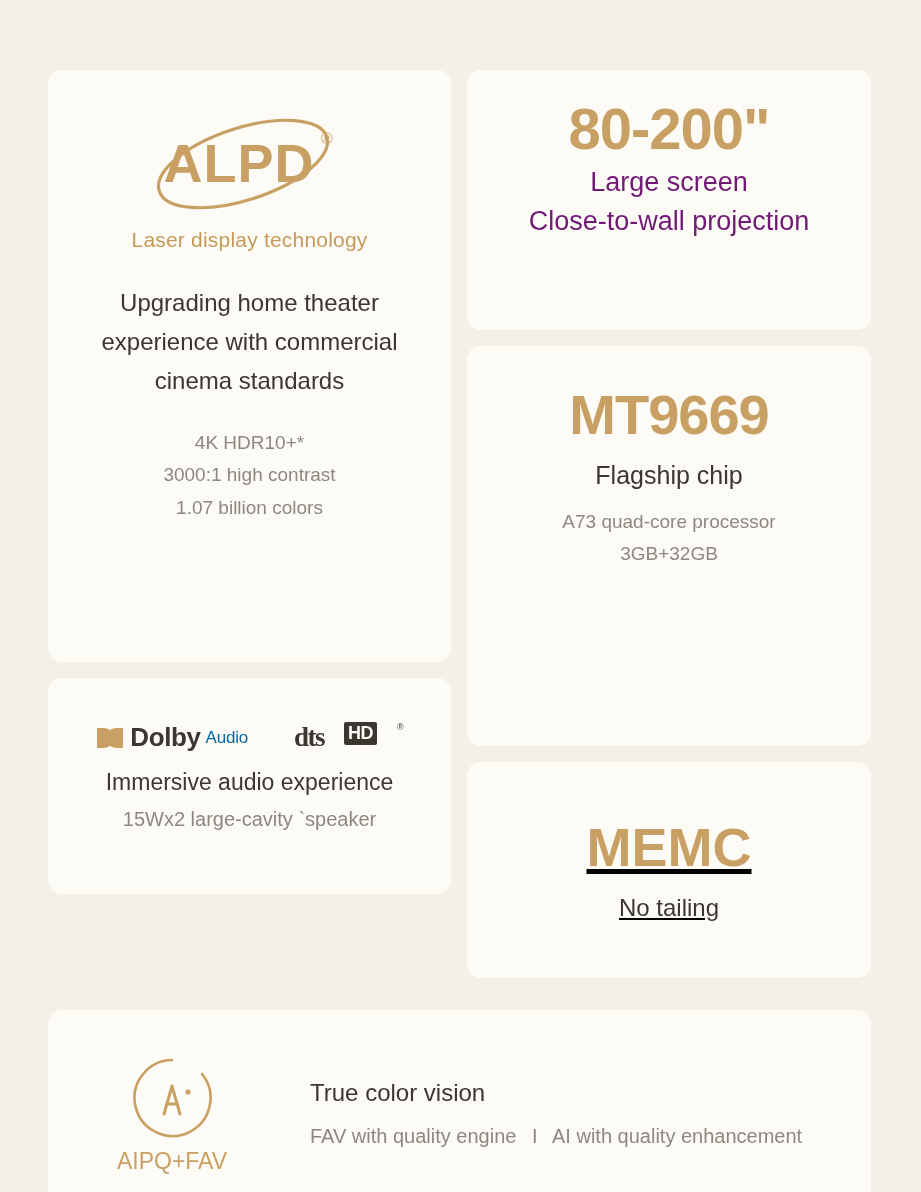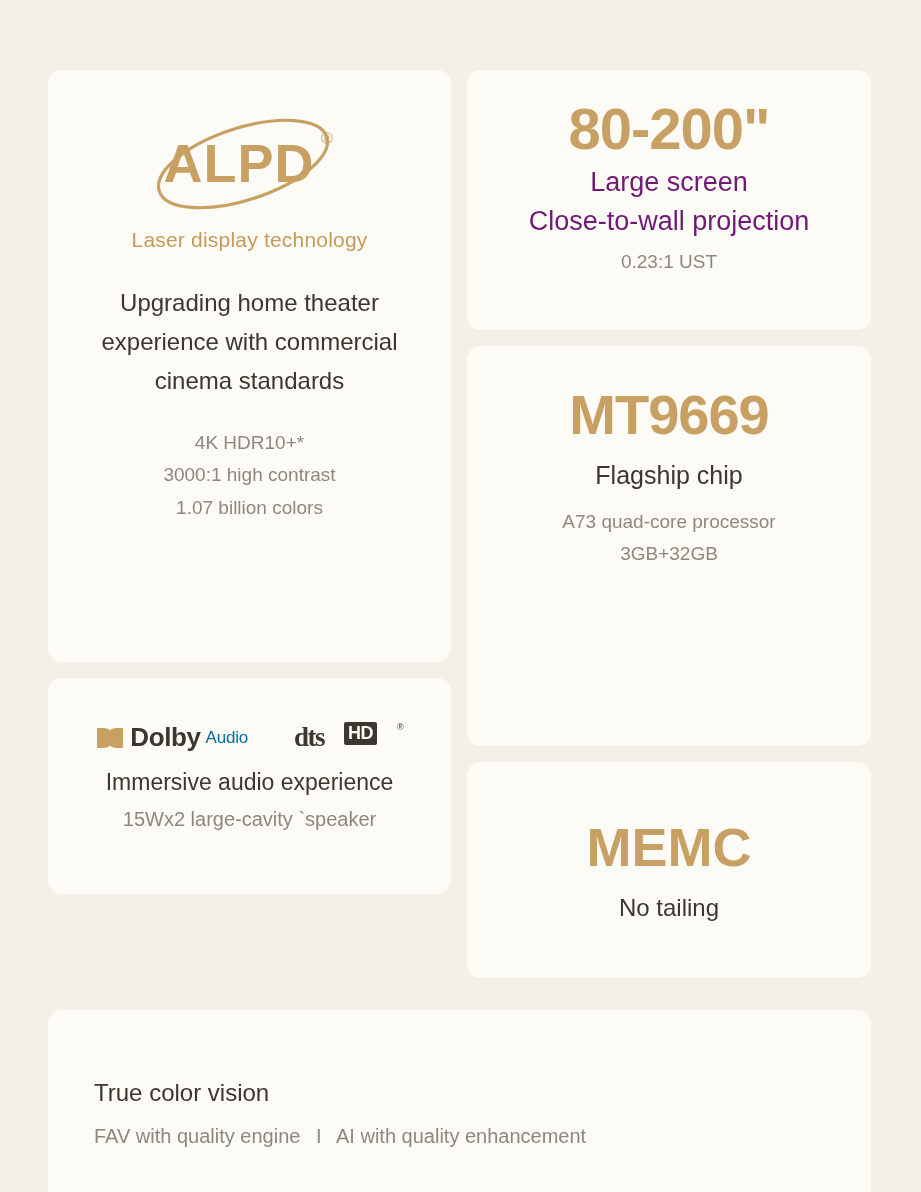--- a/index.html
+++ b/index.html
@@ -196,20 +196,21 @@
     margin-top: 12px;
     font-size: 20px;
     color: #8c8880;
   }
 
   
   .card-memc {
     height: 216px;
     padding: 54px 20px 20px;
     text-align: center;
+    text-decoration: underline;
   }
   .memc-title {
     font-size: 54px;
     font-weight: bold;
     color: #c9a063;
     letter-spacing: 0px;
   }
   .memc-sub {
     margin-top: 16px;
     font-size: 24px;
@@ -304,41 +305,49 @@
       </div>
 
       <div class="col-right">
 
         <div class="card card-screen">
           <div class="big-gold">80-200"</div>
           <div class="screen-sub">
             <div>Large screen</div>
             <div>Close-to-wall projection</div>
           </div>
-          <div class="screen-note">0.23:1 UST</div>
         </div>
 
         <div class="card card-chip">
           <div class="chip-title">MT9669</div>
           <div class="chip-sub">Flagship chip</div>
           <div class="chip-note">
             <div>A73 quad-core processor</div>
             <div>3GB+32GB</div>
           </div>
         </div>
 
         <div class="card card-memc">
           <div class="memc-title">MEMC</div>
           <div class="memc-sub">No tailing</div>
         </div>
 
       </div>
     </div>
 
     <div class="card card-aipq">
+      <div class="aipq-badge">
+        <svg width="92" height="92" viewBox="0 0 92 92" aria-hidden="true">
+          <path d="M46 8 a38 38 0 1 0 30 14" fill="none" stroke="#c9a063" stroke-width="2.6" stroke-linecap="round"></path>
+          <path d="M38 62 L46 34 L54 62" fill="none" stroke="#c9a063" stroke-width="3" stroke-linecap="round" stroke-linejoin="round"></path>
+          <path d="M41 52 H51" fill="none" stroke="#c9a063" stroke-width="3" stroke-linecap="round"></path>
+          <circle cx="62" cy="40" r="2.6" fill="#c9a063"></circle>
+        </svg>
+        <div class="aipq-label">AIPQ+FAV</div>
+      </div>
       <div class="aipq-text">
         <div class="aipq-title">True color vision</div>
         <div class="aipq-sub">
           <span>FAV with quality engine</span>
           <span class="aipq-sep">I</span>
           <span>AI with quality enhancement</span>
         </div>
       </div>
     </div>
 

